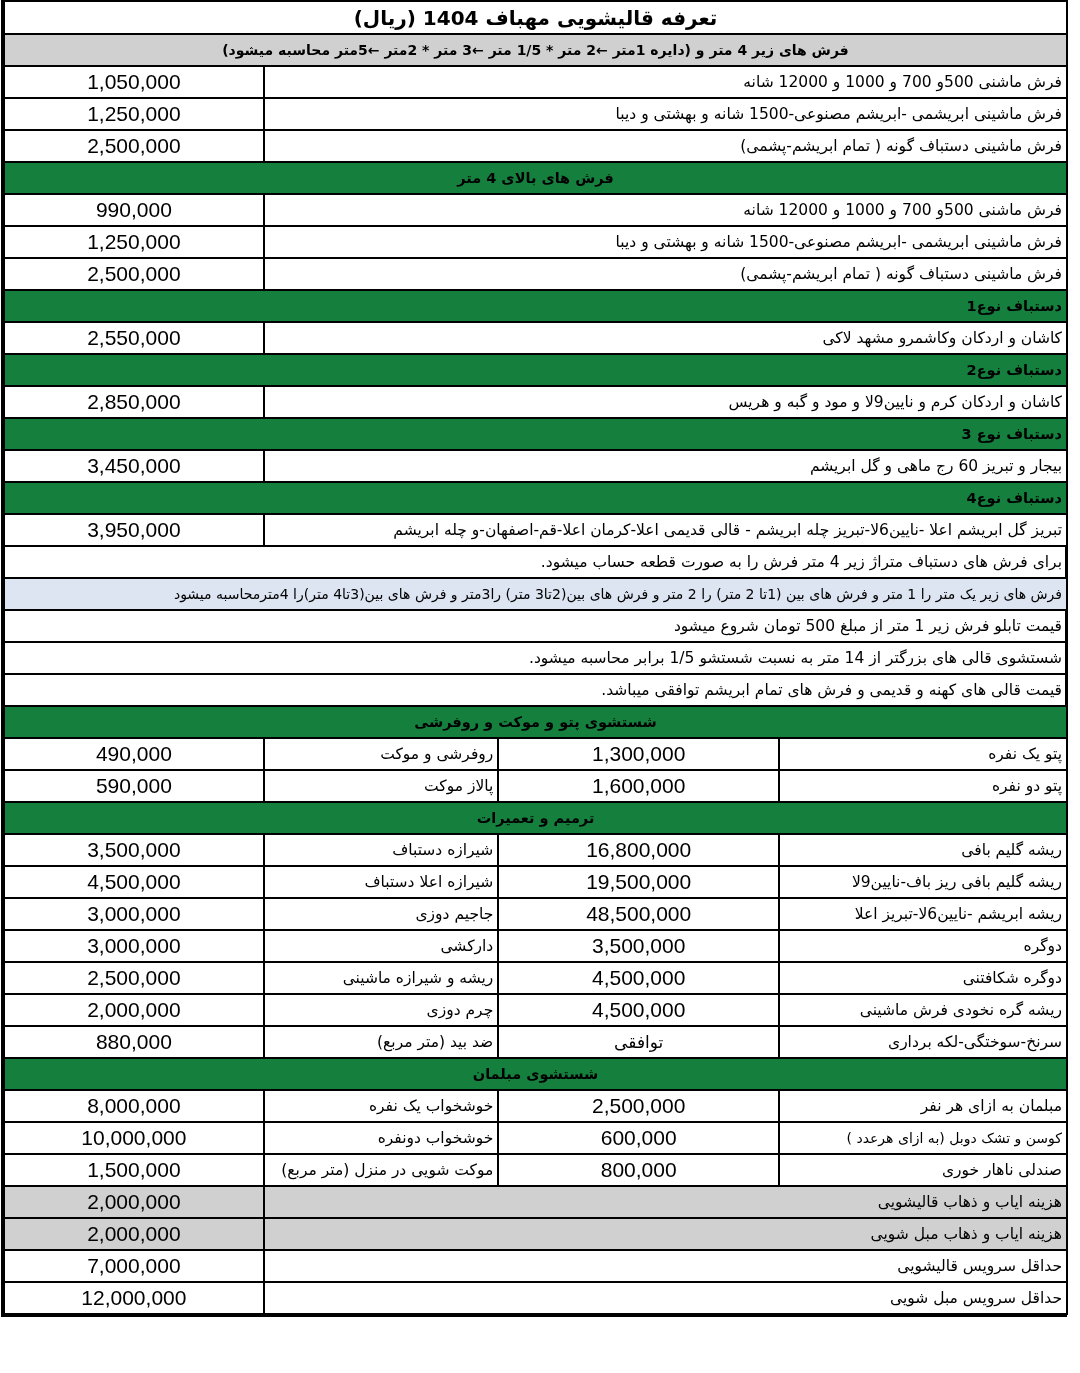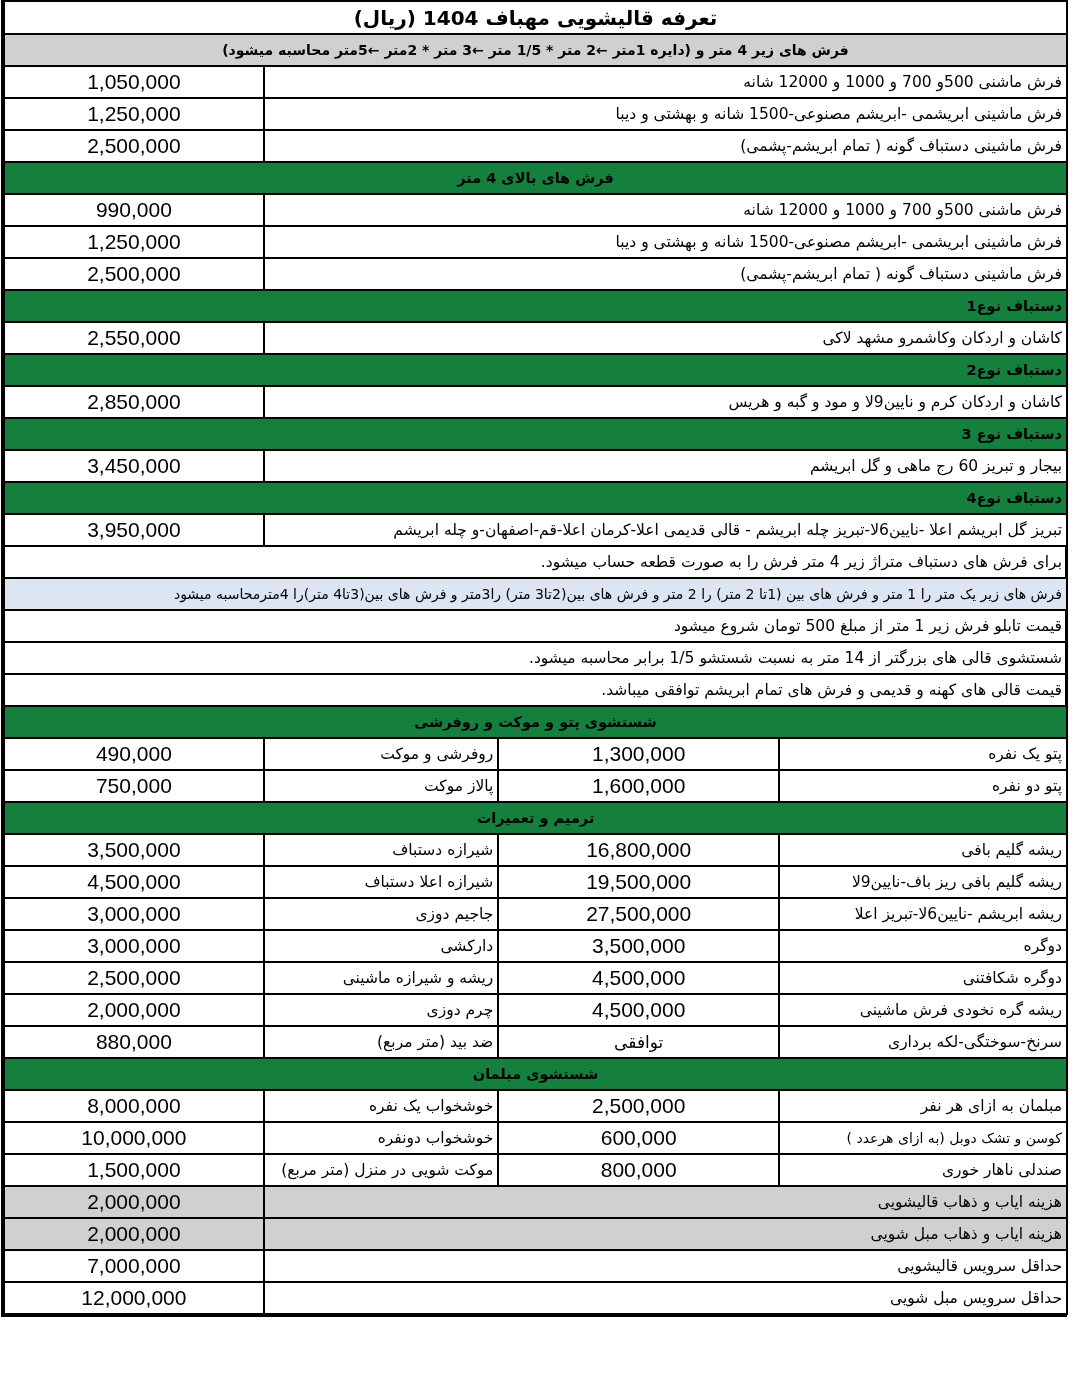--- a/index.html
+++ b/index.html
@@ -123,41 +123,41 @@
     <tr class="row">
       <td class="desc">پتو یک نفره</td>
       <td class="price">1,300,000</td>
       <td class="desc">روفرشی و موکت</td>
       <td class="price">490,000</td>
     </tr>
     <tr class="row">
       <td class="desc">پتو دو نفره</td>
       <td class="price">1,600,000</td>
       <td class="desc">پالاز موکت</td>
-      <td class="price">750,000</td>
+      <td class="price">590,000</td>
     </tr>
 
     <tr class="sec center">
       <td colspan="4">ترمیم و تعمیرات</td>
     </tr>
     <tr class="row">
       <td class="desc">ریشه گلیم بافی</td>
       <td class="price">16,800,000</td>
       <td class="desc">شیرازه دستباف</td>
       <td class="price">3,500,000</td>
     </tr>
     <tr class="row">
       <td class="desc">ریشه گلیم بافی ریز باف-نایین9لا</td>
       <td class="price">19,500,000</td>
       <td class="desc">شیرازه اعلا دستباف</td>
       <td class="price">4,500,000</td>
     </tr>
     <tr class="row">
       <td class="desc">ریشه ابریشم -نایین6لا-تبریز اعلا</td>
-      <td class="price">27,500,000</td>
+      <td class="price">48,500,000</td>
       <td class="desc">جاجیم دوزی</td>
       <td class="price">3,000,000</td>
     </tr>
     <tr class="row">
       <td class="desc">دوگره</td>
       <td class="price">3,500,000</td>
       <td class="desc">دارکشی</td>
       <td class="price">3,000,000</td>
     </tr>
     <tr class="row">

